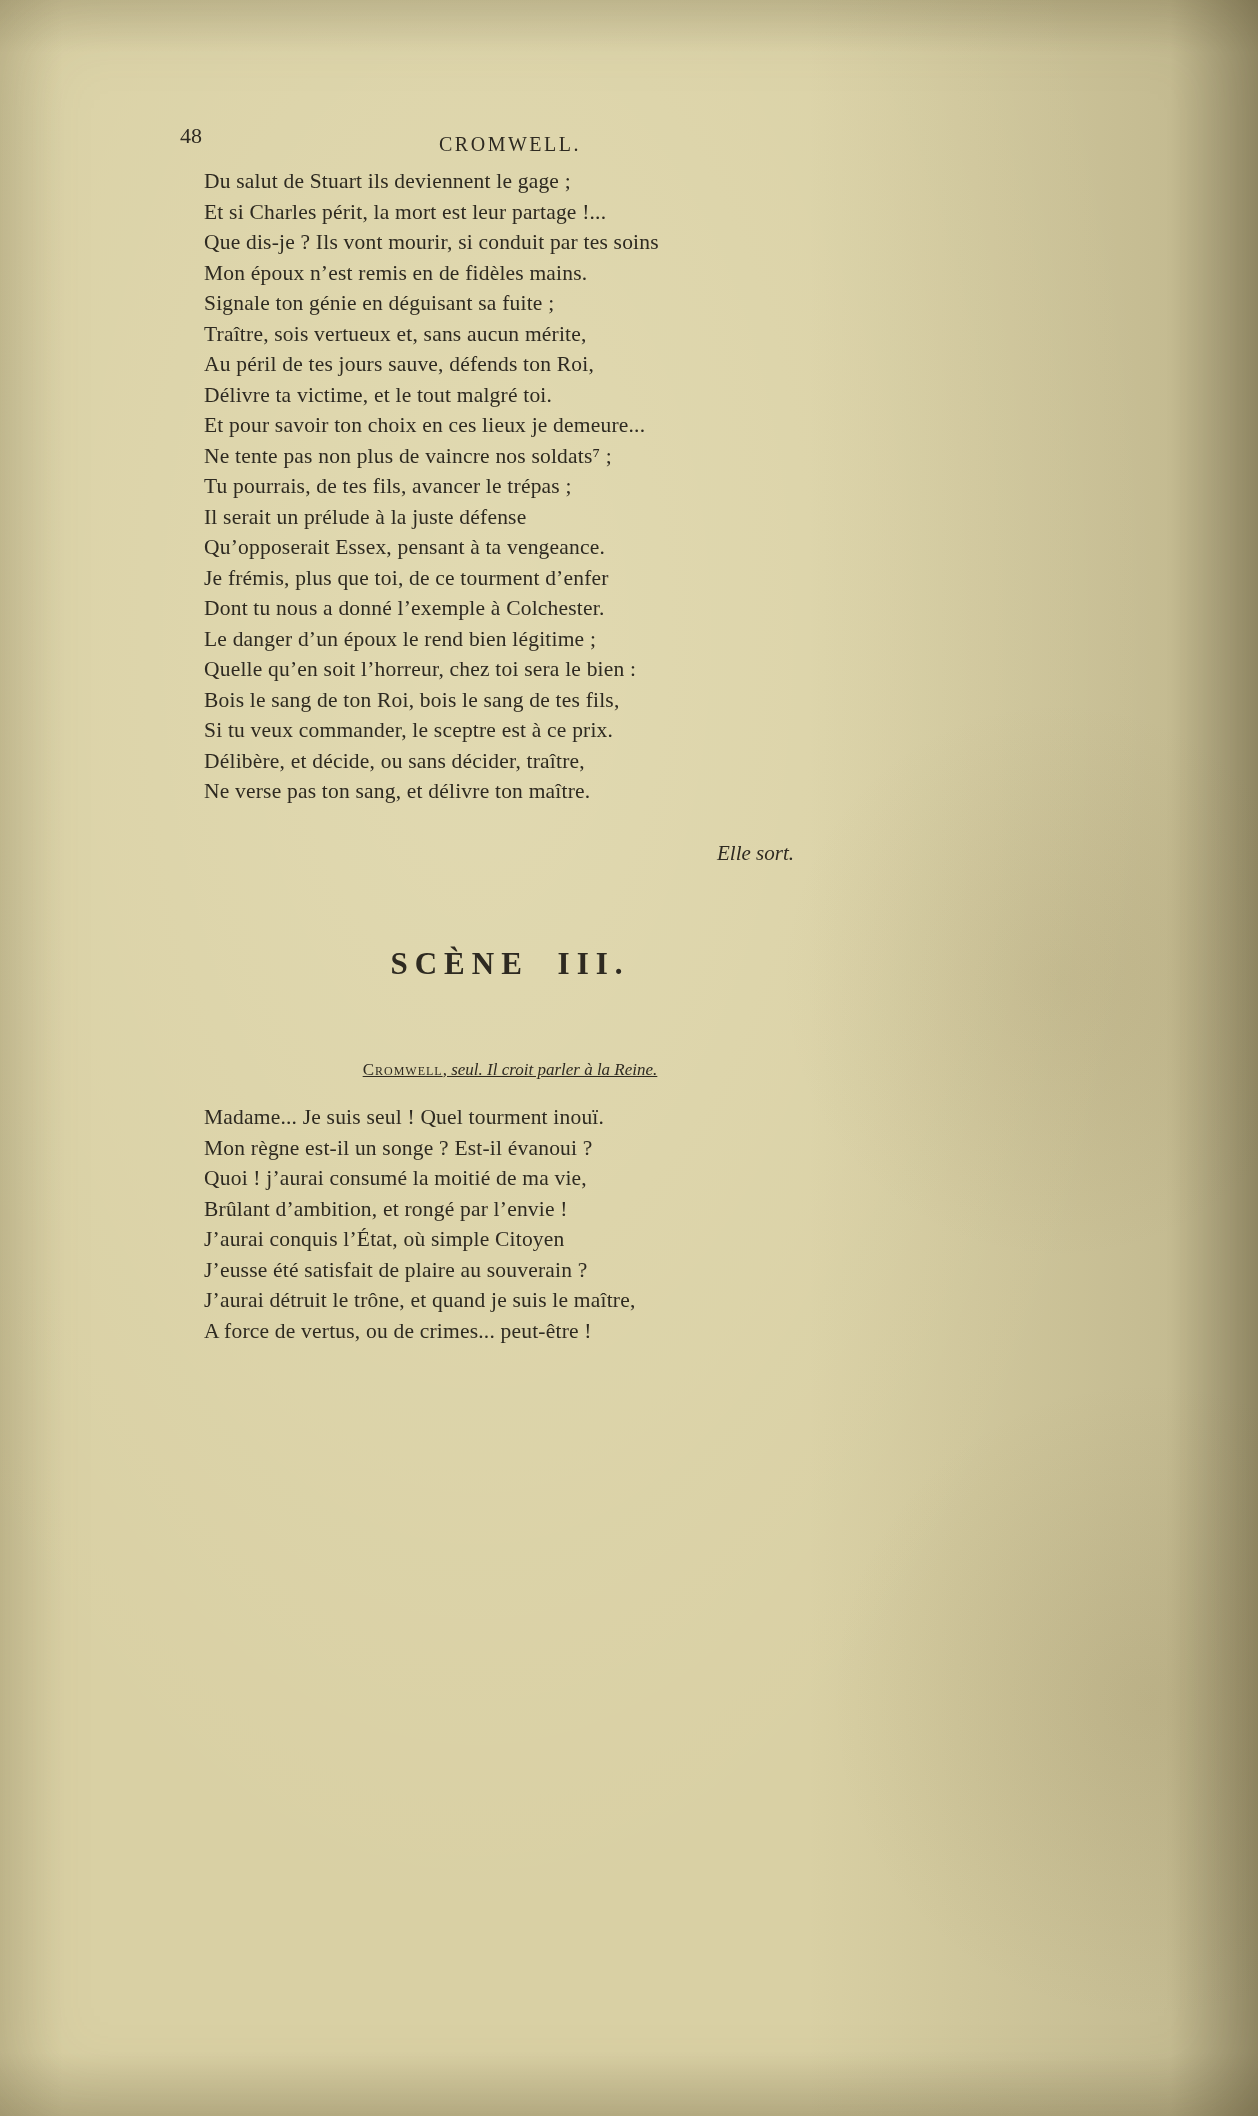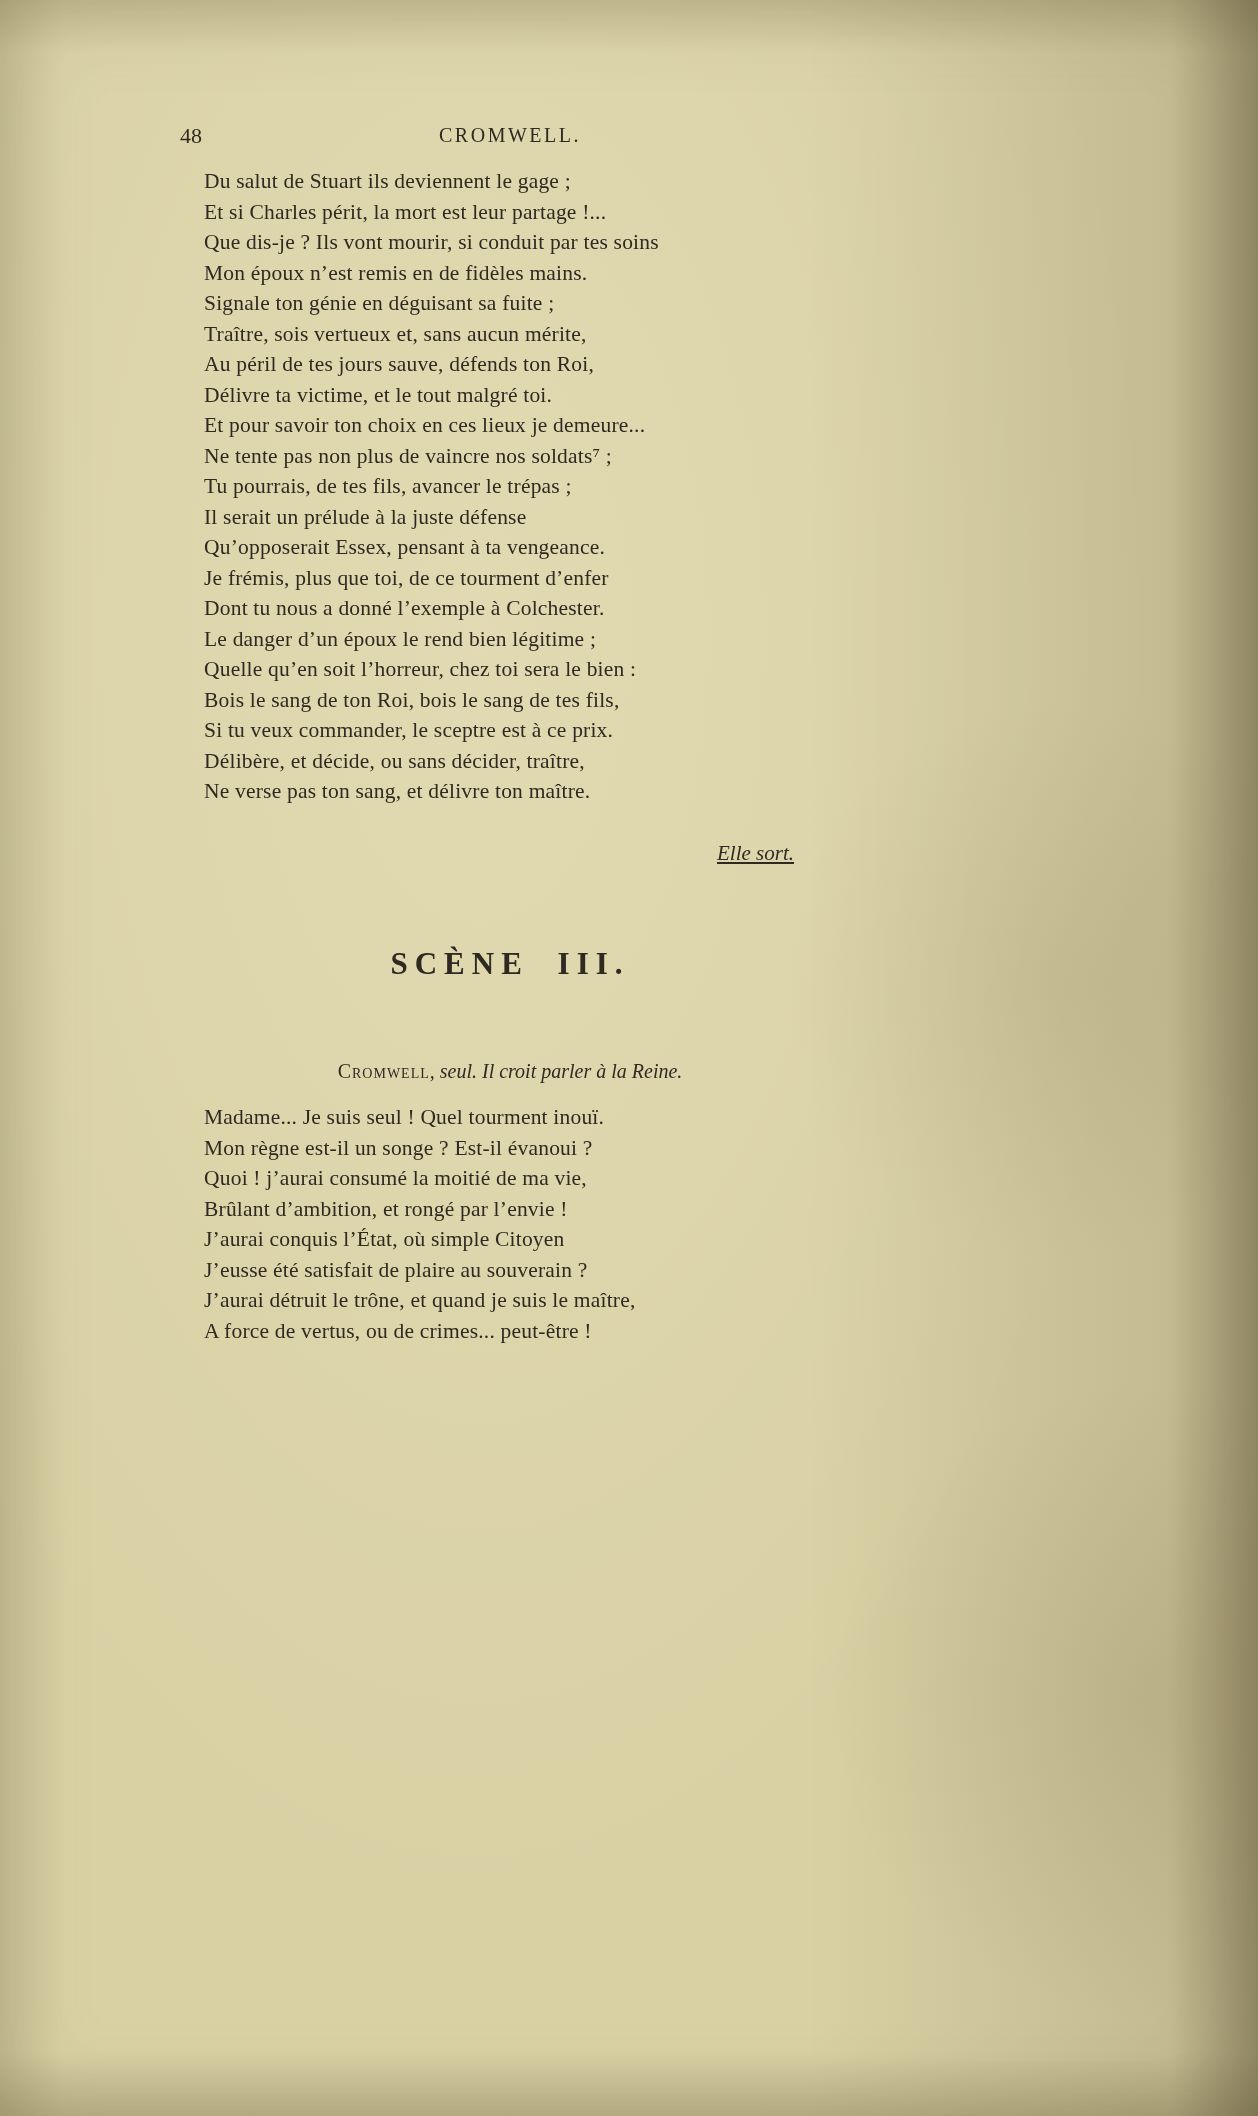--- a/index.html
+++ b/index.html
@@ -37,21 +37,21 @@
   }
   .page-number {
     position: absolute;
     left: 0;
     top: 2px;
     font-size: 22px;
   }
   .running-title {
     position: absolute;
     left: 0;
-    top: 3px;
+    top: 12px;
     width: 100%;
     text-align: center;
     font-size: 20px;
     letter-spacing: 2.5px;
   }
 
   .verse {
     position: absolute;
     left: 180px;
     width: 700px;
@@ -69,41 +69,41 @@
   .stage-direction {
     position: absolute;
     left: 180px;
     top: 841px;
     width: 660px;
     box-sizing: border-box;
     padding-right: 46px;
     text-align: right;
     font-style: italic;
     font-size: 21px;
-    text-decoration: underline;
   }
 
   .scene-heading {
     position: absolute;
     left: 180px;
     top: 920px;
     width: 660px;
     text-align: center;
     font-size: 31px;
     letter-spacing: 7px;
     word-spacing: 14px;
   }
 
   .scene-intro {
     position: absolute;
     left: 180px;
     top: 1060px;
     width: 660px;
     text-align: center;
-    font-size: 20px;
+    font-size: 17px;
+    text-decoration: underline;
   }
   .scene-intro .character {
     font-variant: small-caps;
     letter-spacing: 1px;
   }
   .scene-intro .direction {
     font-style: italic;
   }
 </style>
 </head>

